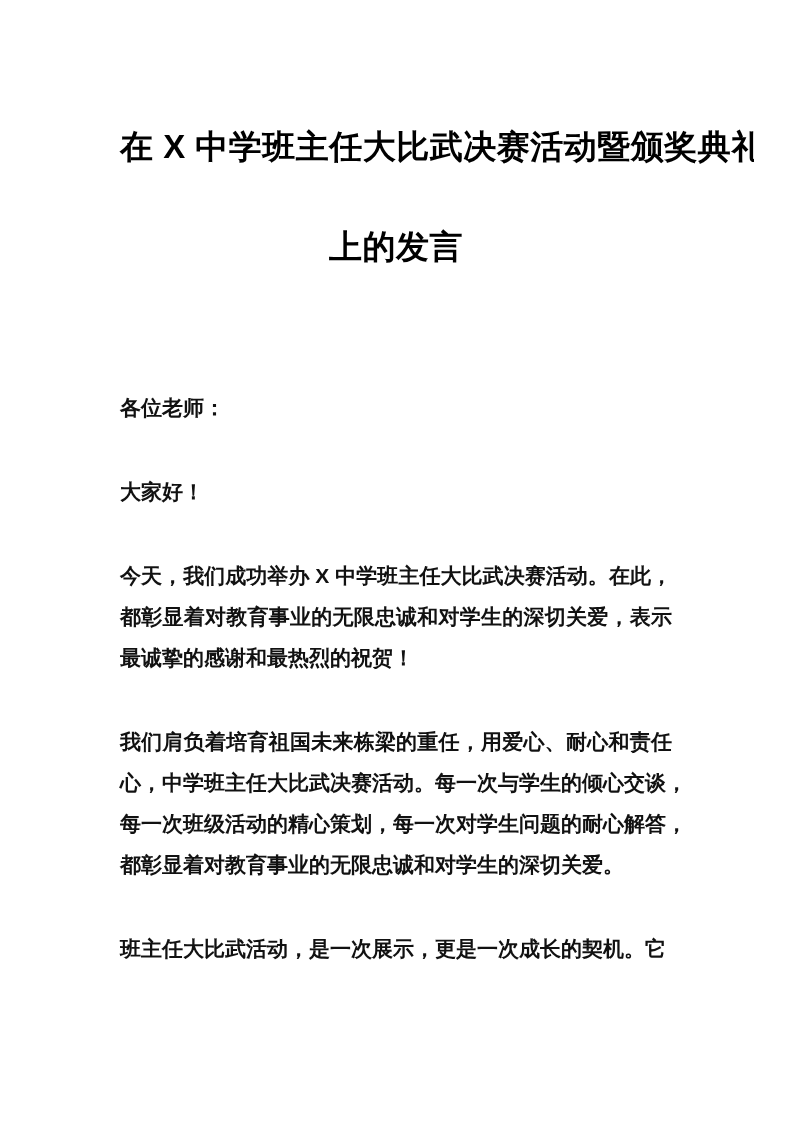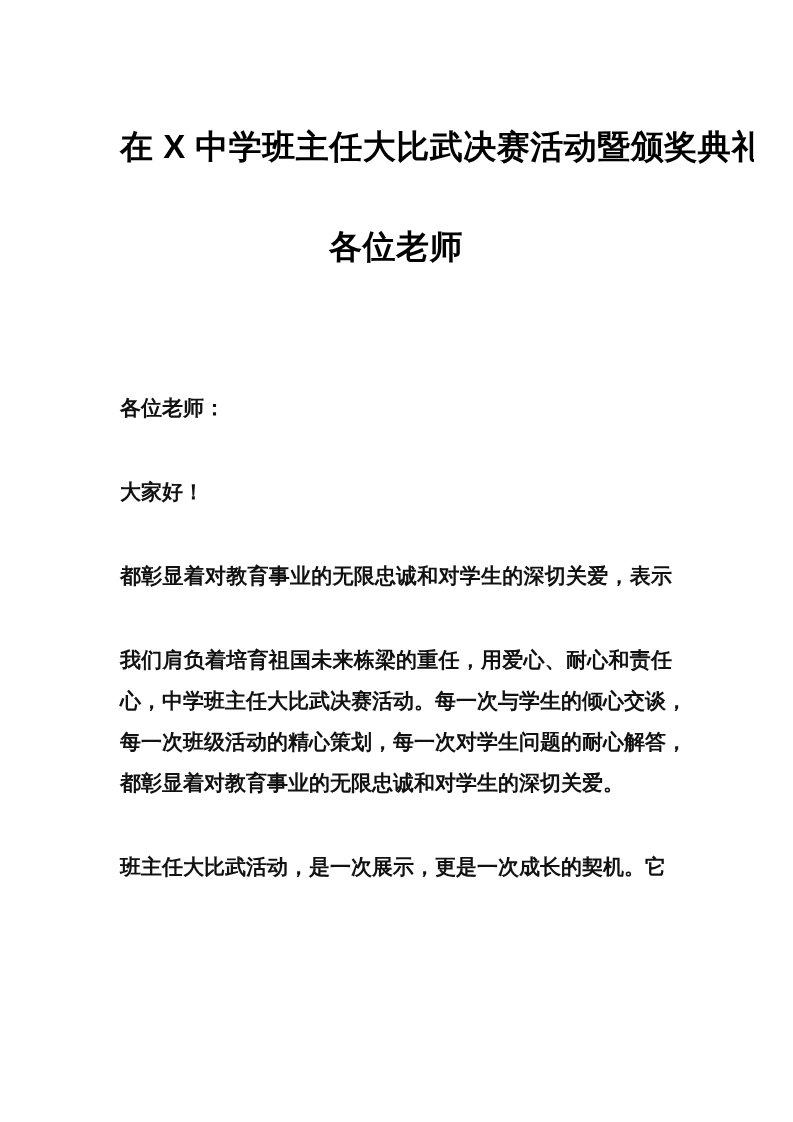--- a/index.html
+++ b/index.html
@@ -61,35 +61,37 @@
   }
 </style>
 </head>
 <body>
 
 <div class="page">
   <div class="content">
 
     <h1 class="title-block" style="margin-bottom:0;">
       <span class="title-line">在 X 中学班主任大比武决赛活动暨颁奖典礼</span>
-      <span class="title-line">各位老师</span>
+      <span class="title-line">上的发言</span>
     </h1>
 
     <div class="body-text">
 
       <p class="para">
         <span class="text-line">各位老师：</span>
       </p>
 
       <p class="para">
         <span class="text-line">大家好！</span>
       </p>
 
       <p class="para">
+        <span class="text-line full">今天，我们成功举办 X 中学班主任大比武决赛活动。在此，</span>
         <span class="text-line full">都彰显着对教育事业的无限忠诚和对学生的深切关爱，表示</span>
+        <span class="text-line">最诚挚的感谢和最热烈的祝贺！</span>
       </p>
 
       <p class="para">
         <span class="text-line full">我们肩负着培育祖国未来栋梁的重任，用爱心、耐心和责任</span>
         <span class="text-line full">心，中学班主任大比武决赛活动。每一次与学生的倾心交谈，</span>
         <span class="text-line full">每一次班级活动的精心策划，每一次对学生问题的耐心解答，</span>
         <span class="text-line">都彰显着对教育事业的无限忠诚和对学生的深切关爱。</span>
       </p>
 
       <p class="para">

